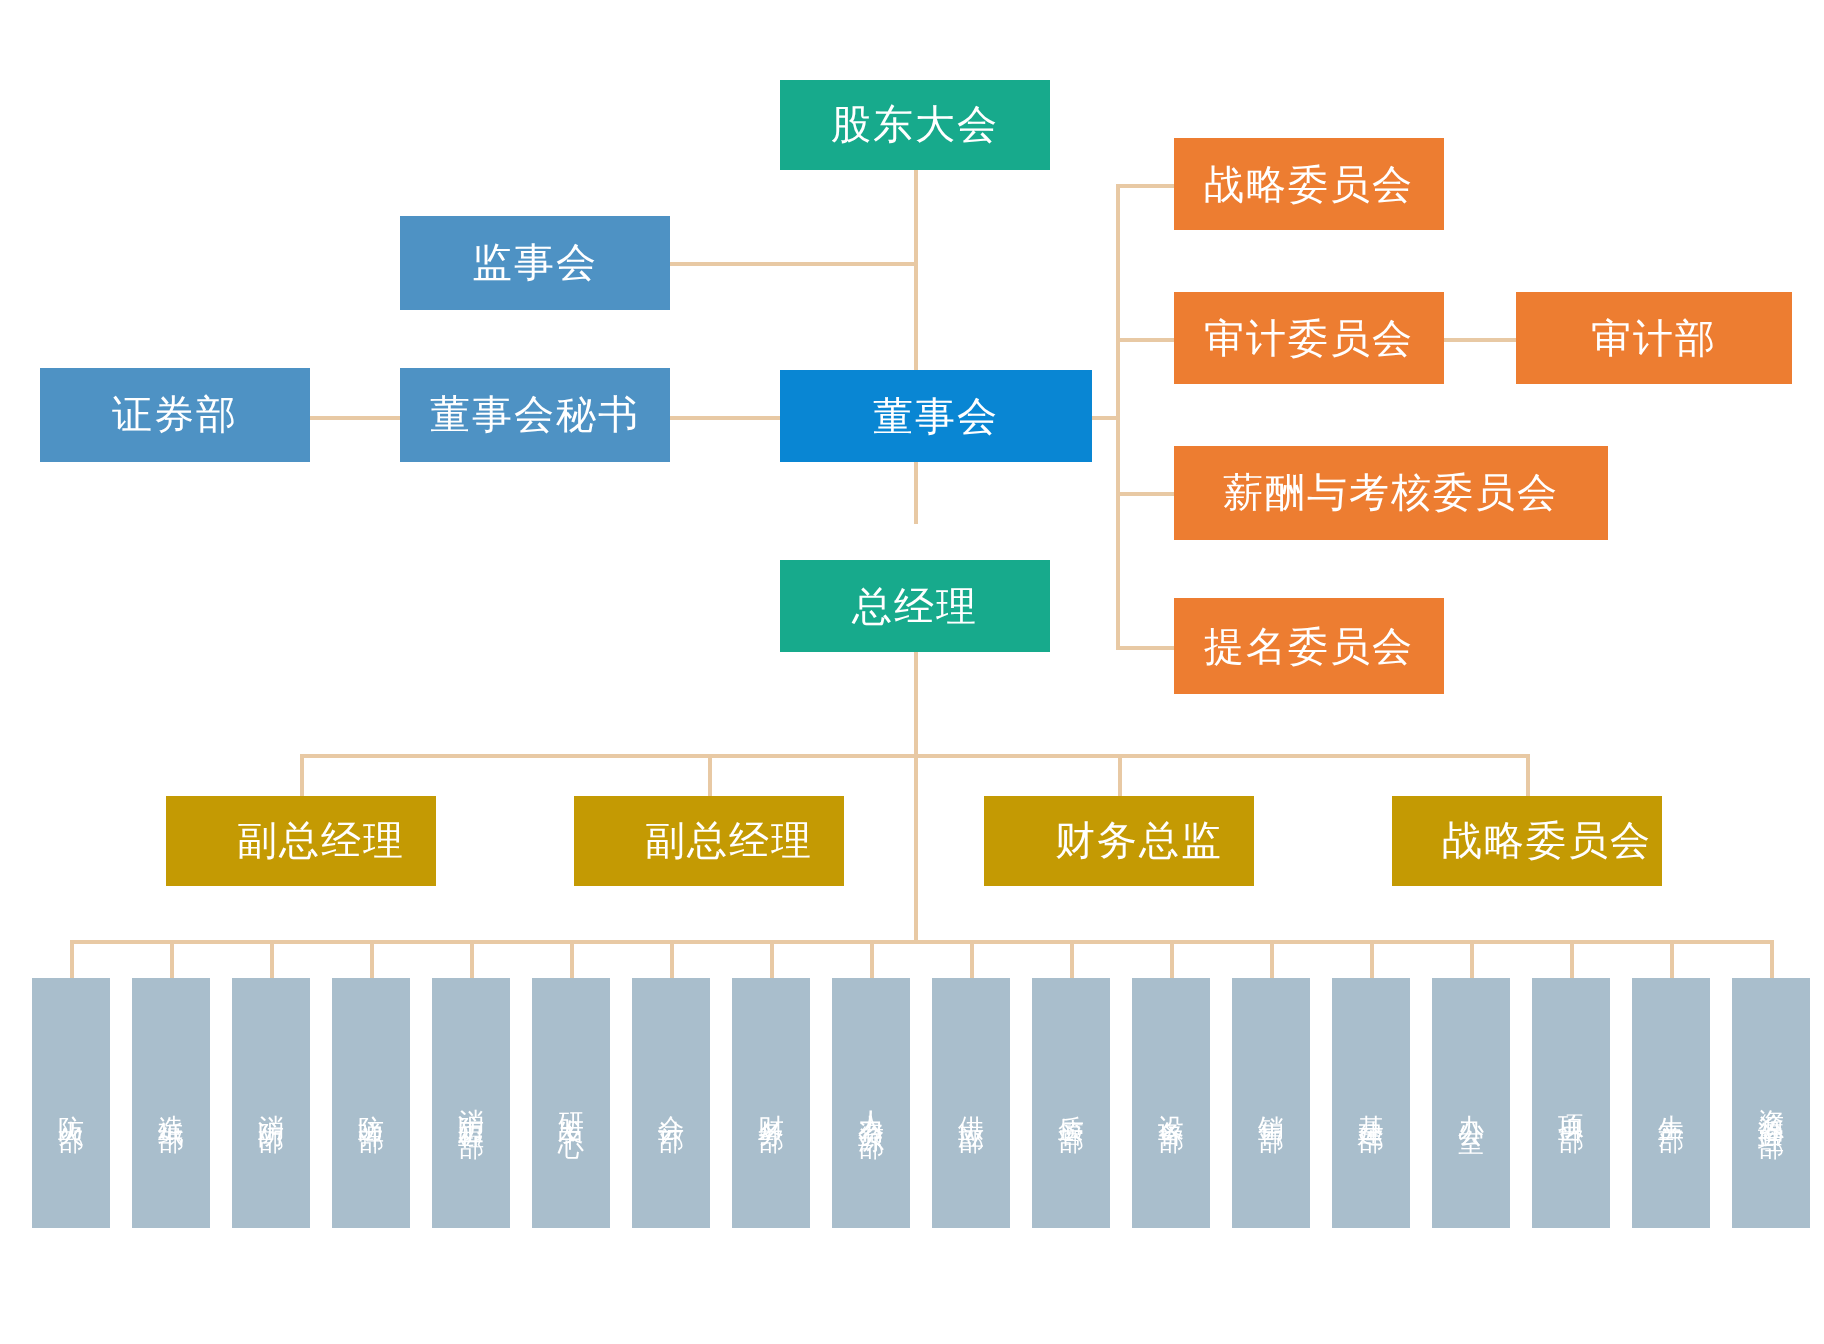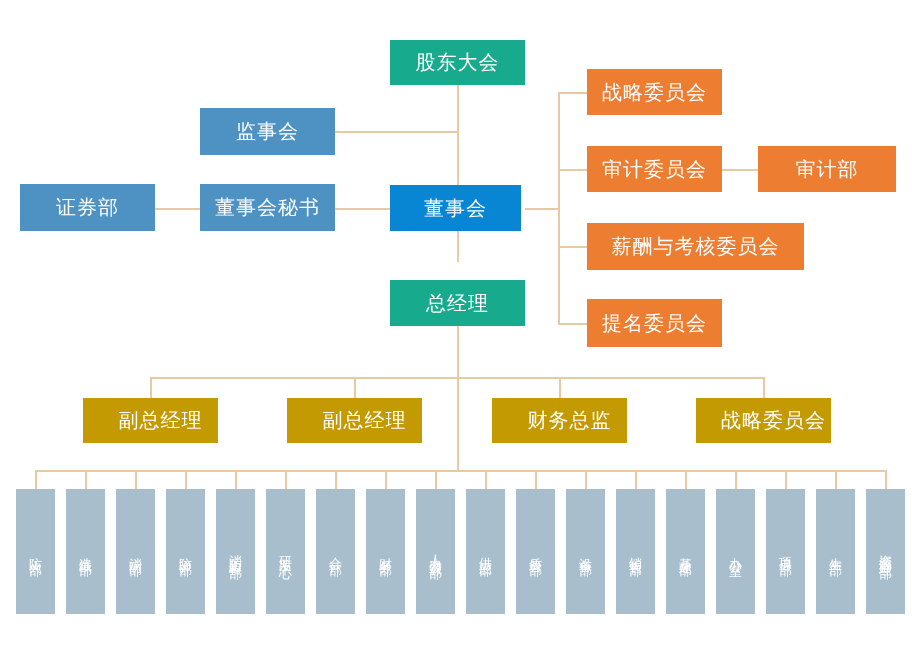--- a/index.html
+++ b/index.html
@@ -84,21 +84,21 @@
   </div>
 
   <div class="node teal" style="left:390px;top:40px;width:135px;height:45px">股东大会</div>
 
   <div class="node steel-blue" style="left:200px;top:108px;width:135px;height:47px">监事会</div>
 
   <div class="node steel-blue" style="left:20px;top:184px;width:135px;height:47px">证券部</div>
 
   <div class="node steel-blue" style="left:200px;top:184px;width:135px;height:47px">董事会秘书</div>
 
-  <div class="node bright-blue" style="left:390px;top:185px;width:131px;height:46px">董事会</div>
+  <div class="node bright-blue" style="left:390px;top:185px;width:156px;height:46px">董事会</div>
 
   <div class="node orange" style="left:587px;top:146px;width:135px;height:46px">审计委员会</div>
 
   <div class="node orange" style="left:587px;top:69px;width:135px;height:46px">战略委员会</div>
 
   <div class="node orange" style="left:758px;top:146px;width:138px;height:46px">审计部</div>
 
   <div class="node orange" style="left:587px;top:223px;width:217px;height:47px">薪酬与考核委员会</div>
 
   <div class="node orange" style="left:587px;top:299px;width:135px;height:48px">提名委员会</div>

